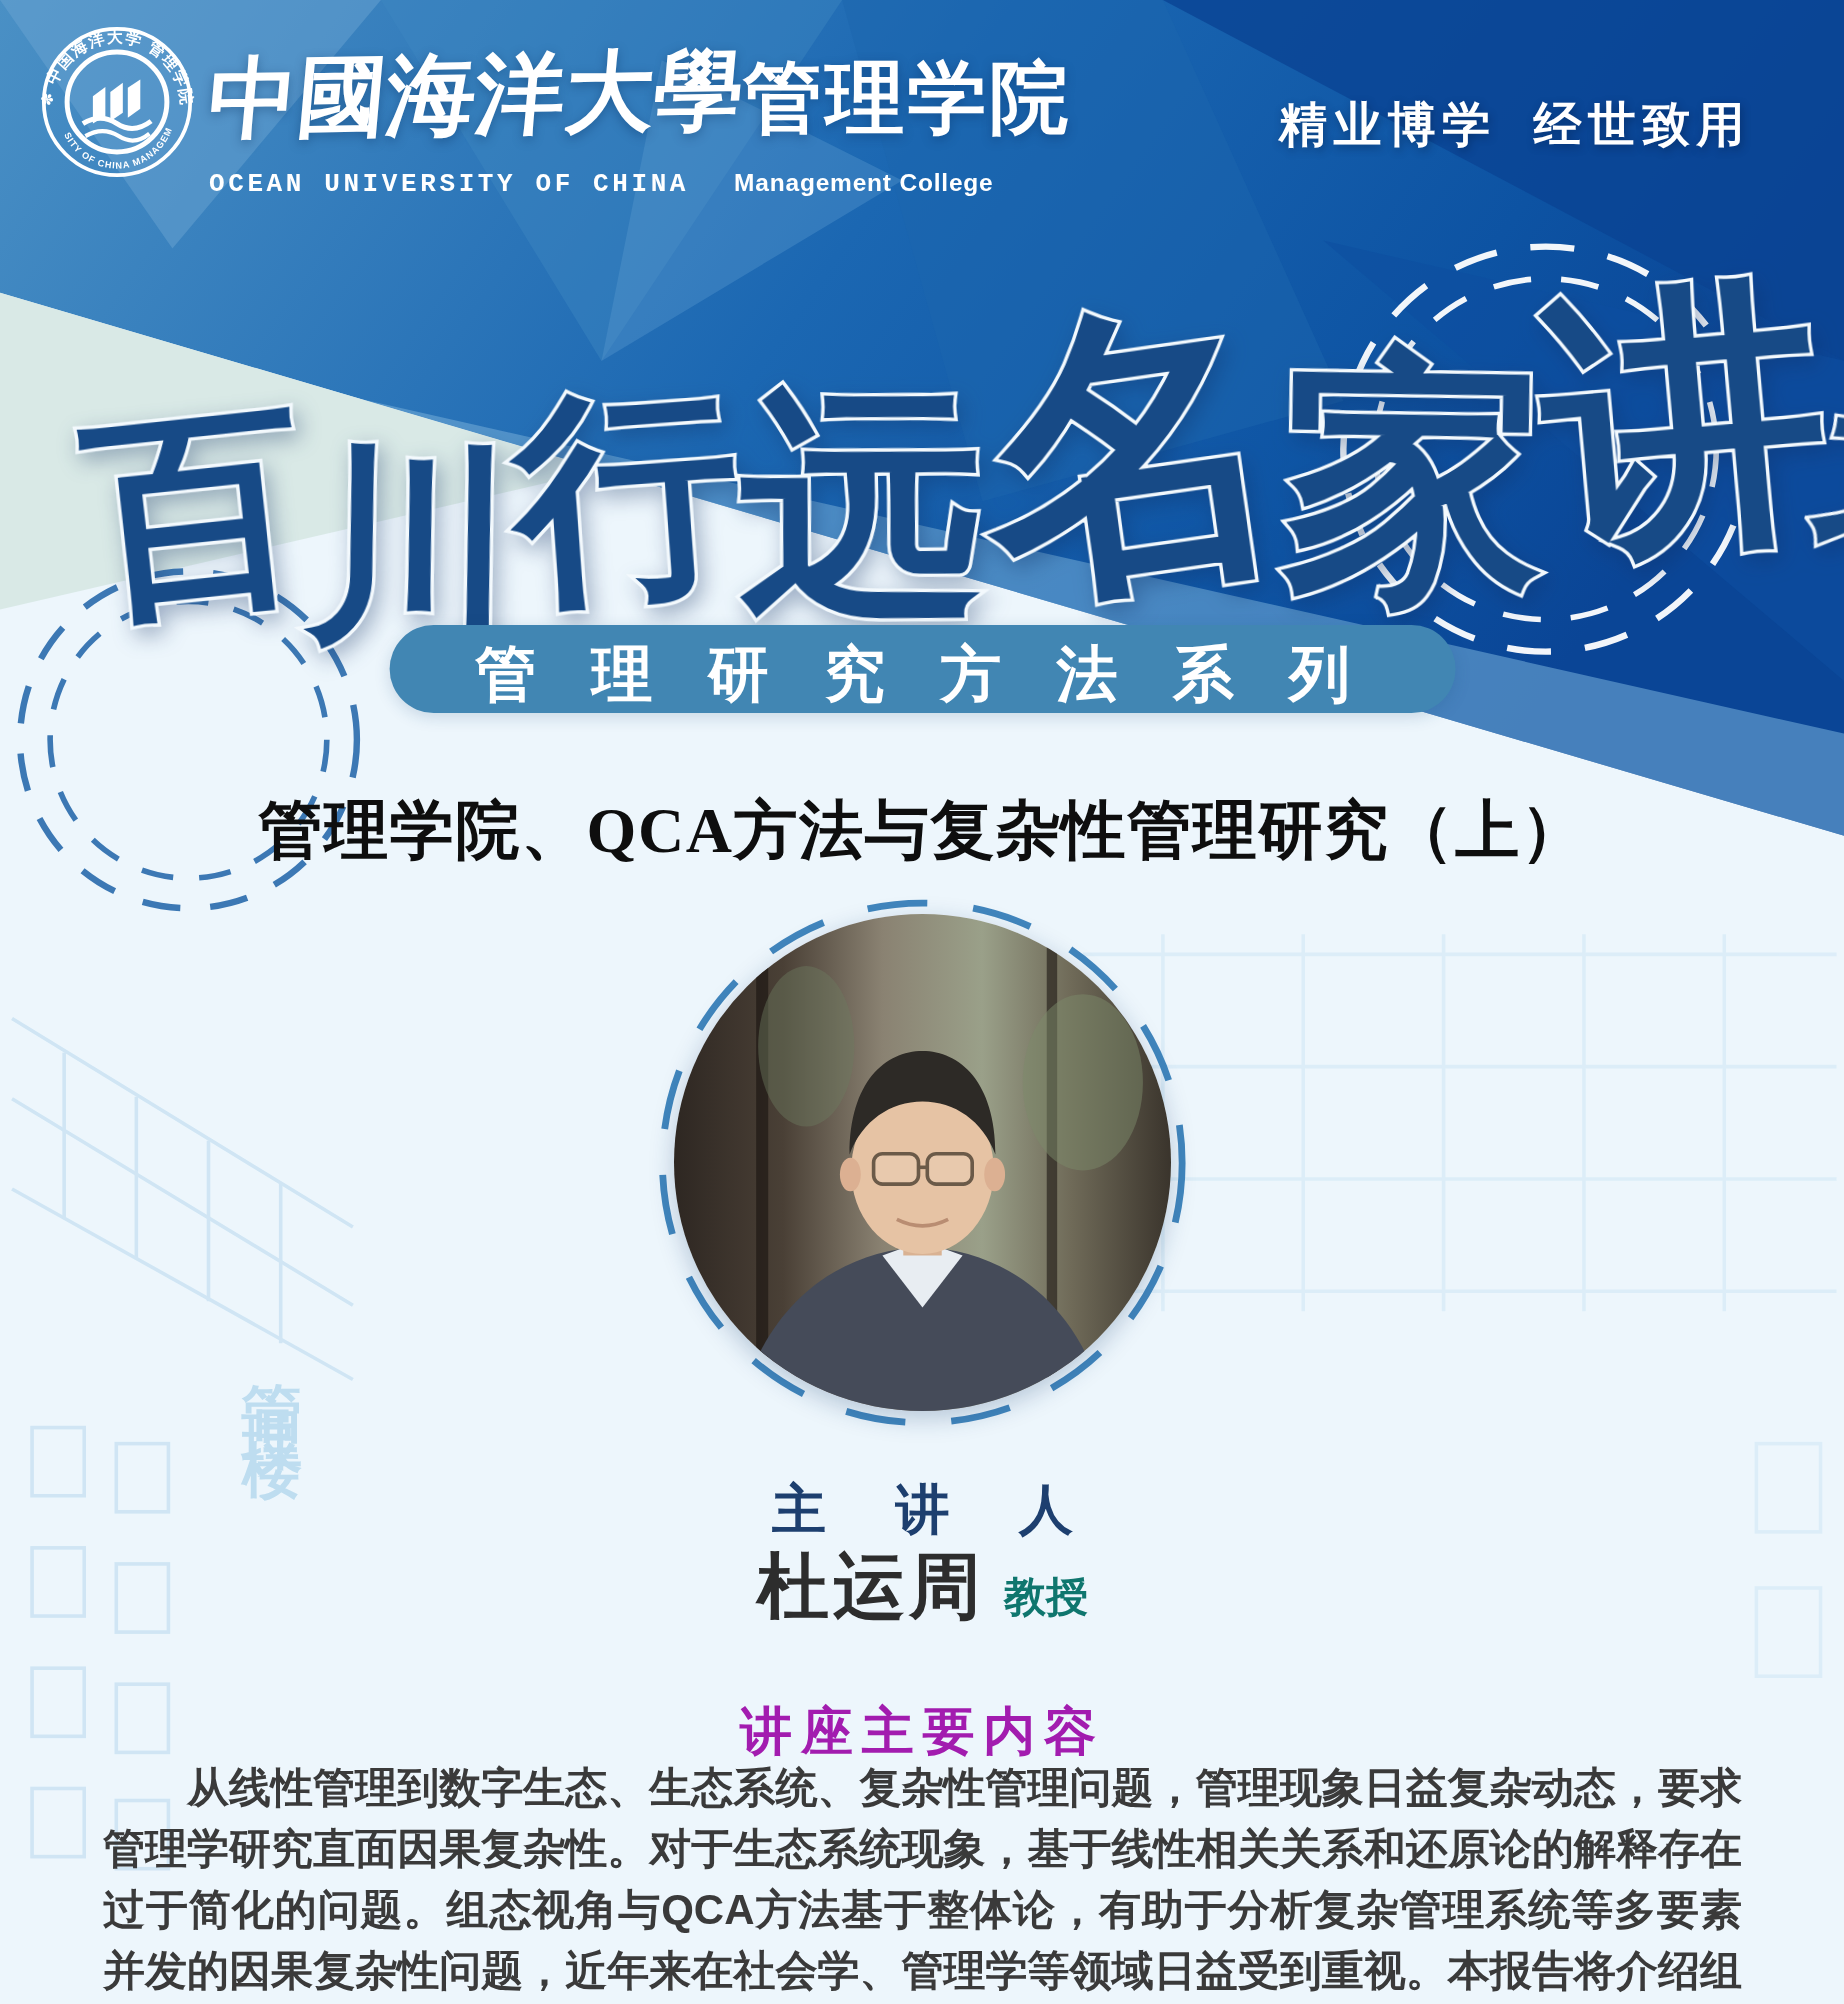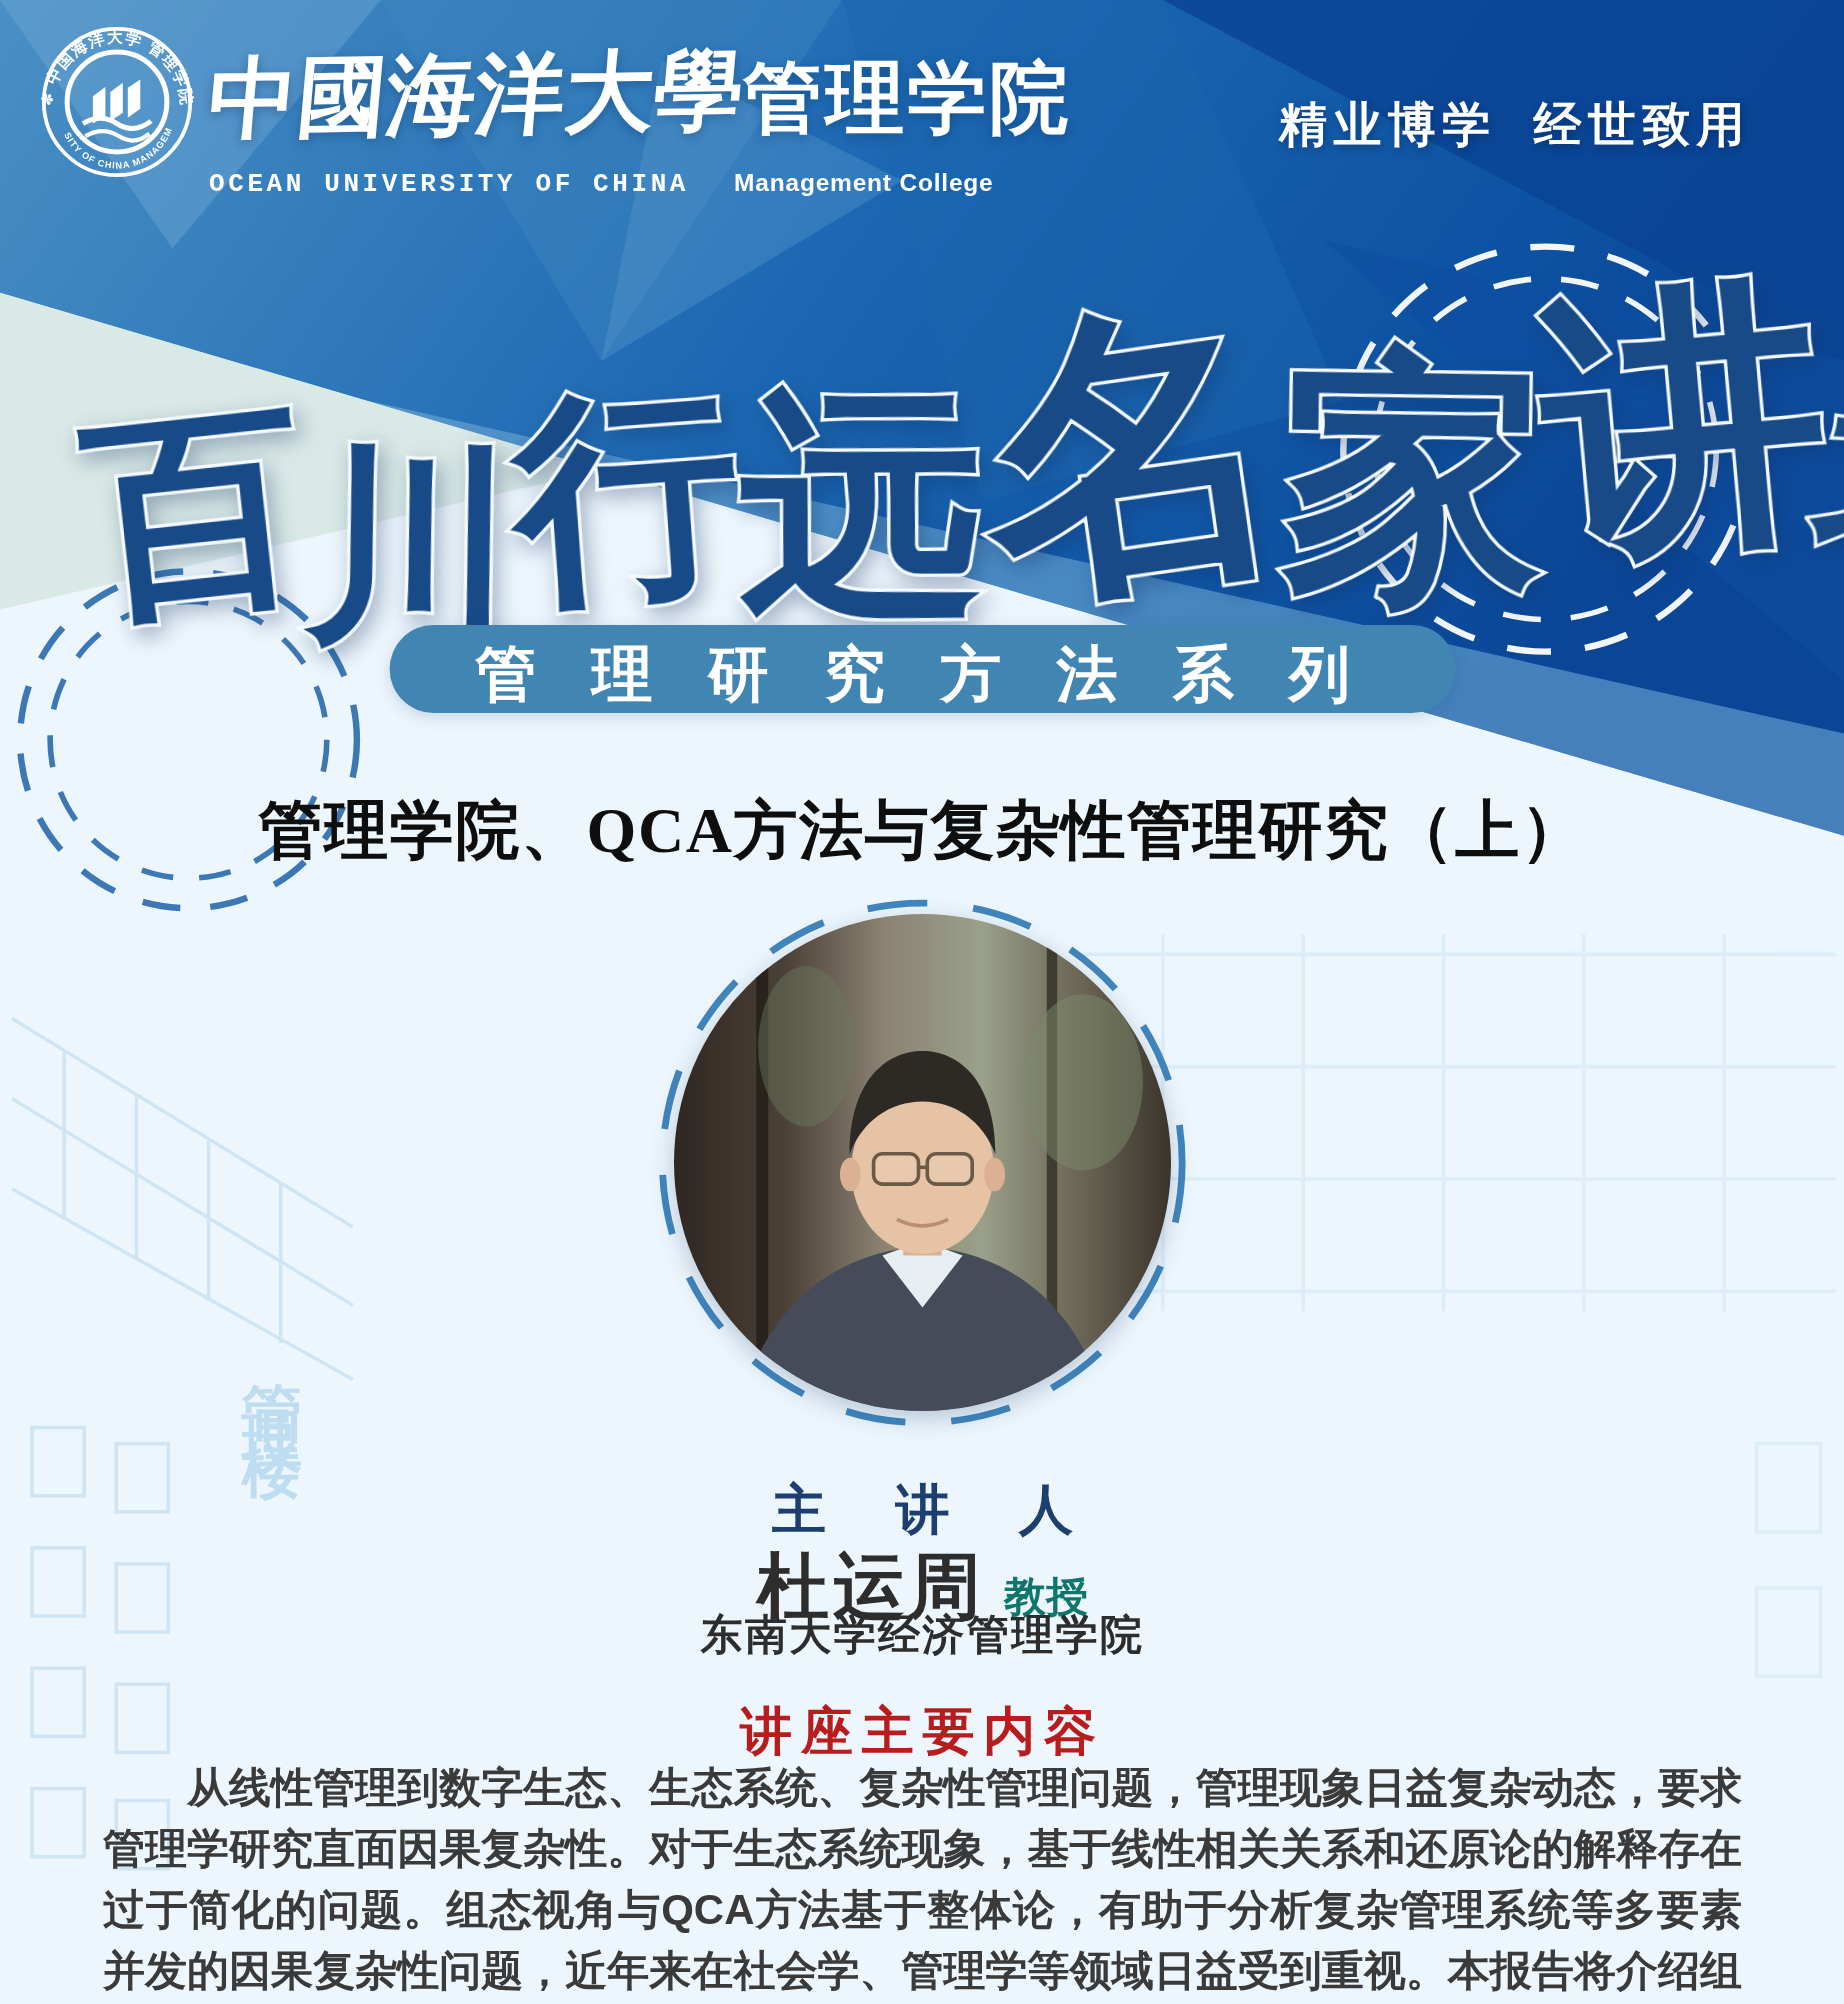--- a/index.html
+++ b/index.html
@@ -57,21 +57,21 @@
     color:#1d3f6f;letter-spacing:28px;text-indent:28px;}
   .speaker-name-row{position:absolute;left:0;top:1539px;width:100%;text-align:center;white-space:nowrap;}
   .speaker-name{font-size:72px;font-weight:900;color:#2d2d2d;letter-spacing:4px;}
   .speaker-rank{font-size:42px;font-weight:700;color:#0f766e;margin-left:17px;}
   .speaker-affiliation{position:absolute;left:0;top:1607px;width:100%;text-align:center;
     font-size:42px;font-weight:700;color:#2d2d2d;letter-spacing:2.4px;}
 
   
   .section-heading{position:absolute;left:0;width:100%;margin:0;text-align:center;
     font-family:"Liberation Serif","DejaVu Serif",serif;font-weight:900;font-size:52px;
-    color:#b91c1c;letter-spacing:8.8px;}
+    color:#a21caf;letter-spacing:8.8px;}
   .synopsis-heading{top:1697px;}
   .body-para{position:absolute;left:103px;width:1639px;margin:0;text-align:justify;
     color:#3a3a3a;font-weight:600;}
   .synopsis-para{top:1757px;font-size:42px;line-height:61px;text-indent:2em;}
 
   .building-label{position:absolute;left:231px;top:1335px;writing-mode:vertical-rl;
     font-size:60px;font-weight:700;color:#b6d9ee;letter-spacing:28px;opacity:.85;}
 
   
   .footer-text{position:absolute;left:559px;top:2595px;width:1286px;color:#fff;
@@ -246,21 +246,20 @@
       <path d="M610,632 L632,632" stroke="#6b5a48" stroke-width="9"></path>
       <path d="M556,762 Q620,794 684,762" fill="none" stroke="#b98d72" stroke-width="9"></path>
     </svg>
   </div>
 
   <div class="speaker-label">主 讲 人</div>
   <div class="speaker-name-row">
     <span class="speaker-name">杜运周</span>
     <span class="speaker-rank">教授</span>
   </div>
-  <div class="speaker-affiliation">东南大学经济管理学院</div>
 
   <h2 class="section-heading synopsis-heading">讲座主要内容</h2>
   <p class="body-para synopsis-para">从线性管理到数字生态、生态系统、复杂性管理问题，管理现象日益复杂动态，要求管理学研究直面因果复杂性。对于生态系统现象，基于线性相关关系和还原论的解释存在过于简化的问题。组态视角与QCA方法基于整体论，有助于分析复杂管理系统等多要素并发的因果复杂性问题，近年来在社会学、管理学等领域日益受到重视。本报告将介绍组态视角、QCA基本原理及其分析因果复杂性和复杂动态问题的进展。</p>
 
   <div class="building-label">管理楼</div>
 
   <div class="footer-text">
     
     
     

